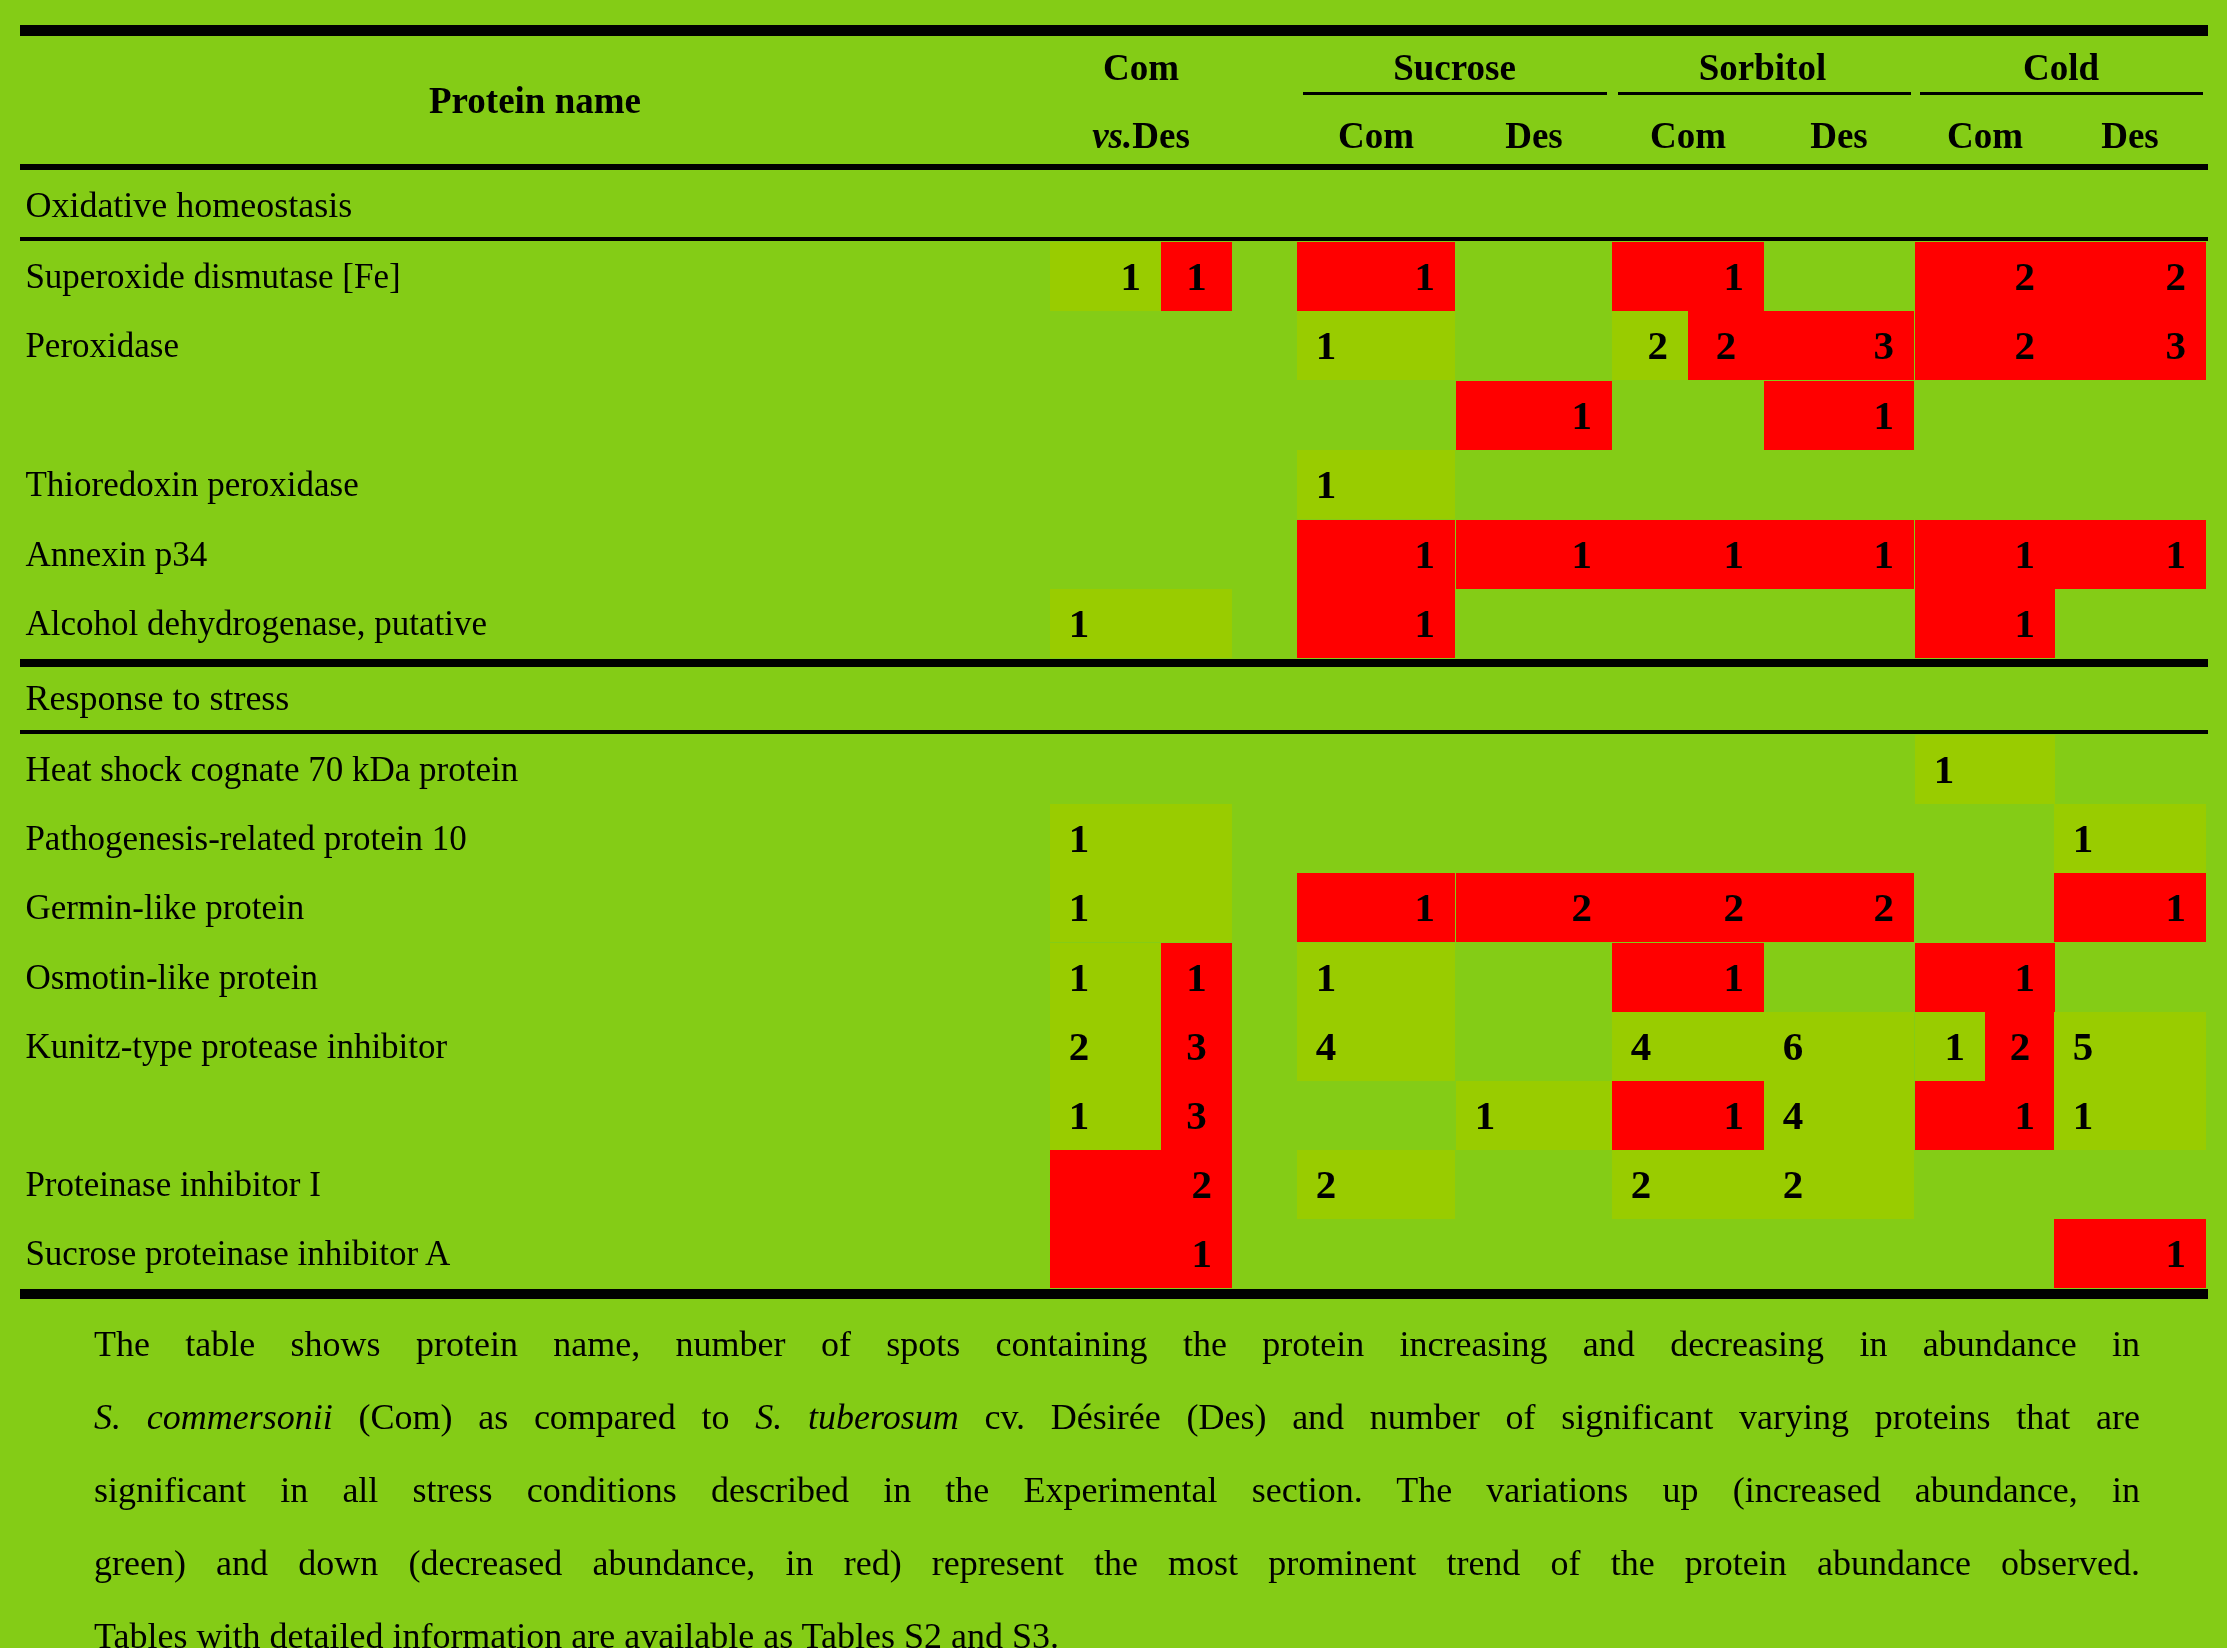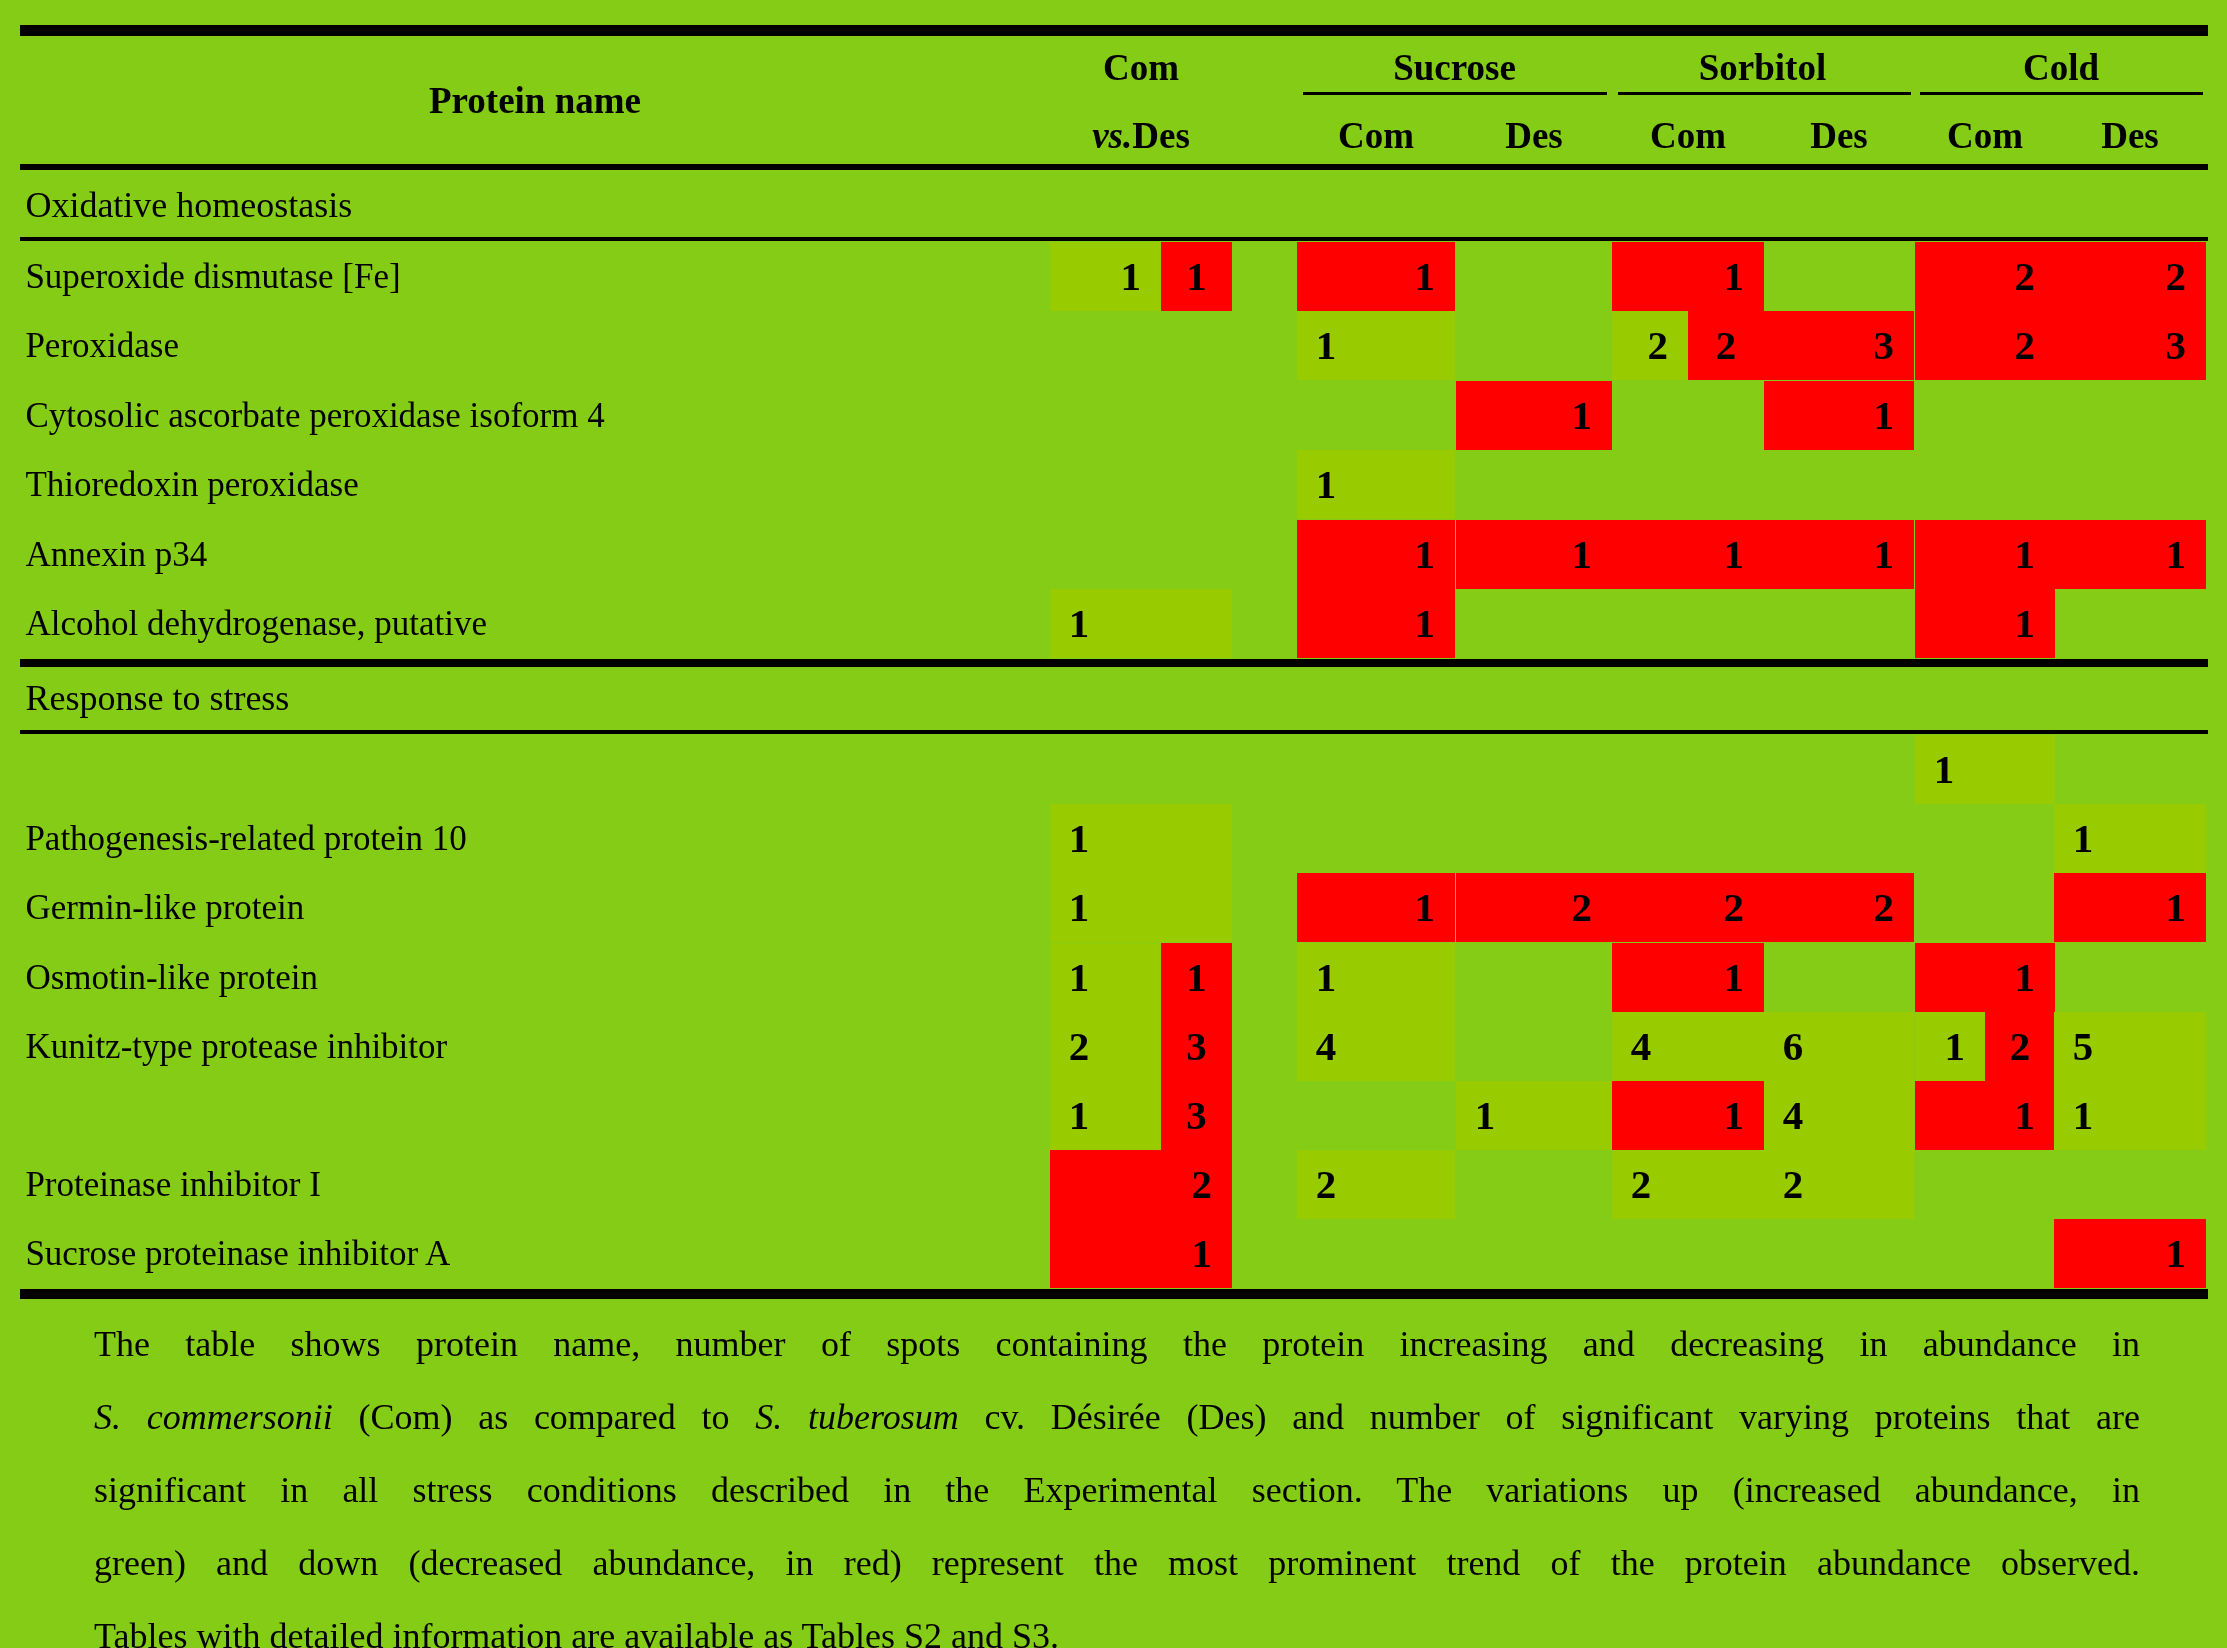--- a/index.html
+++ b/index.html
@@ -132,21 +132,20 @@
             <span class="num">2</span>
           </div>
         </div>
         <div class="cell" style="left: 2054px; width: 152px;">
           <div class="seg r" style="width: 100%; background: rgb(255, 0, 0);">
             <span class="num">3</span>
           </div>
         </div>
       </div>
       <div class="row" style="top: 381px; height: 69px;">
-        <div class="rowname">Cytosolic ascorbate peroxidase isoform 4</div>
         <div class="cell" style="left: 1456px; width: 156px;">
           <div class="seg r" style="width: 100%; background: rgb(255, 0, 0);">
             <span class="num">1</span>
           </div>
         </div>
         <div class="cell" style="left: 1764px; width: 150px;">
           <div class="seg r" style="width: 100%; background: rgb(255, 0, 0);">
             <span class="num">1</span>
           </div>
         </div>
@@ -204,20 +203,21 @@
             <span class="num">1</span>
           </div>
         </div>
         <div class="cell" style="left: 1915px; width: 140px;">
           <div class="seg r" style="width: 100%; background: rgb(255, 0, 0);">
             <span class="num">1</span>
           </div>
         </div>
       </div>
       <div class="row" style="top: 735px; height: 69px;">
+        <div class="rowname">Heat shock cognate 70 kDa protein</div>
         <div class="cell" style="left: 1915px; width: 140px;">
           <div class="seg l" style="width: 100%; background: rgb(153, 204, 0);">
             <span class="num">1</span>
           </div>
         </div>
       </div>
       <div class="row" style="top: 804px; height: 69px;">
         <div class="rowname">Pathogenesis-related protein 10</div>
         <div class="cell" style="left: 1050px; width: 182px;">
           <div class="seg l" style="width: 100%; background: rgb(153, 204, 0);">

